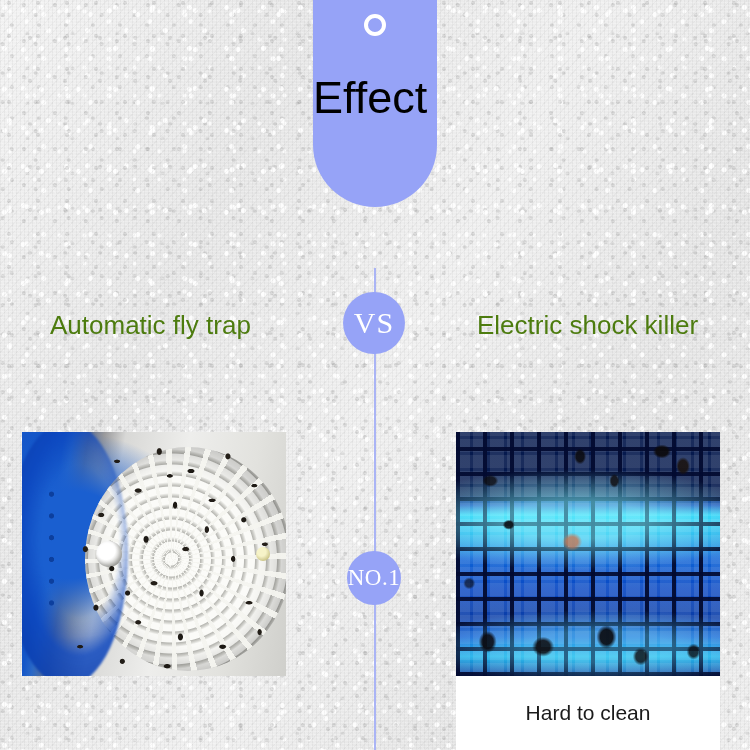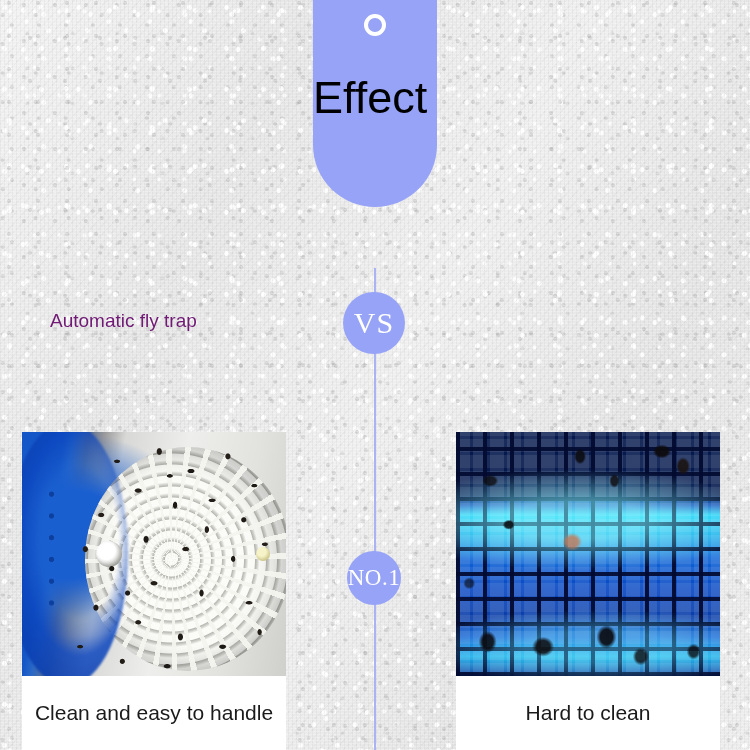--- a/index.html
+++ b/index.html
@@ -132,22 +132,22 @@
     top: 551px;
     width: 54px;
     height: 54px;
     font-size: 23px;
     letter-spacing: .5px;
   }
 
   
   .col-label {
     position: absolute;
-    font-size: 19px;
-    color: #701a75;
+    font-size: 26px;
+    color: #4d7c0f;
     font-family: "Liberation Sans", sans-serif;
     white-space: nowrap;
   }
   #label-left  { left: 50px;  top: 310px; }
   #label-right { left: 477px; top: 310px; }
 
   
   .card {
     position: absolute;
     width: 264px;
@@ -370,32 +370,32 @@
   </div>
 
   <div id="divider"></div>
 
   <div id="vs-badge" class="badge">VS</div>
 
   <div id="no1-badge" class="badge">NO.1</div>
 
   <div id="label-left" class="col-label">Automatic fly trap</div>
 
+  <div id="label-right" class="col-label">Electric shock killer</div>
 
   <div id="card-left" class="card">
     <div class="photo" id="photo-flytrap">
       <div id="flytrap-rings"></div>
       <div id="flytrap-spokes"></div>
       <div id="flytrap-rim"></div>
       <div id="flytrap-holes"></div>
       <div id="flytrap-hub"></div>
       <div id="flytrap-screw"></div>
       <div id="flytrap-flies"></div>
     </div>
-    <div class="caption">Clean and easy to handle</div>
   </div>
 
   <div id="card-right" class="card">
     <div class="photo" id="photo-shockgrid">
       <div id="shock-cells"></div>
       <div id="shock-wires"></div>
       <div id="shock-glow"></div>
       <div id="shock-debris"></div>
     </div>
     <div class="caption">Hard to clean</div>

